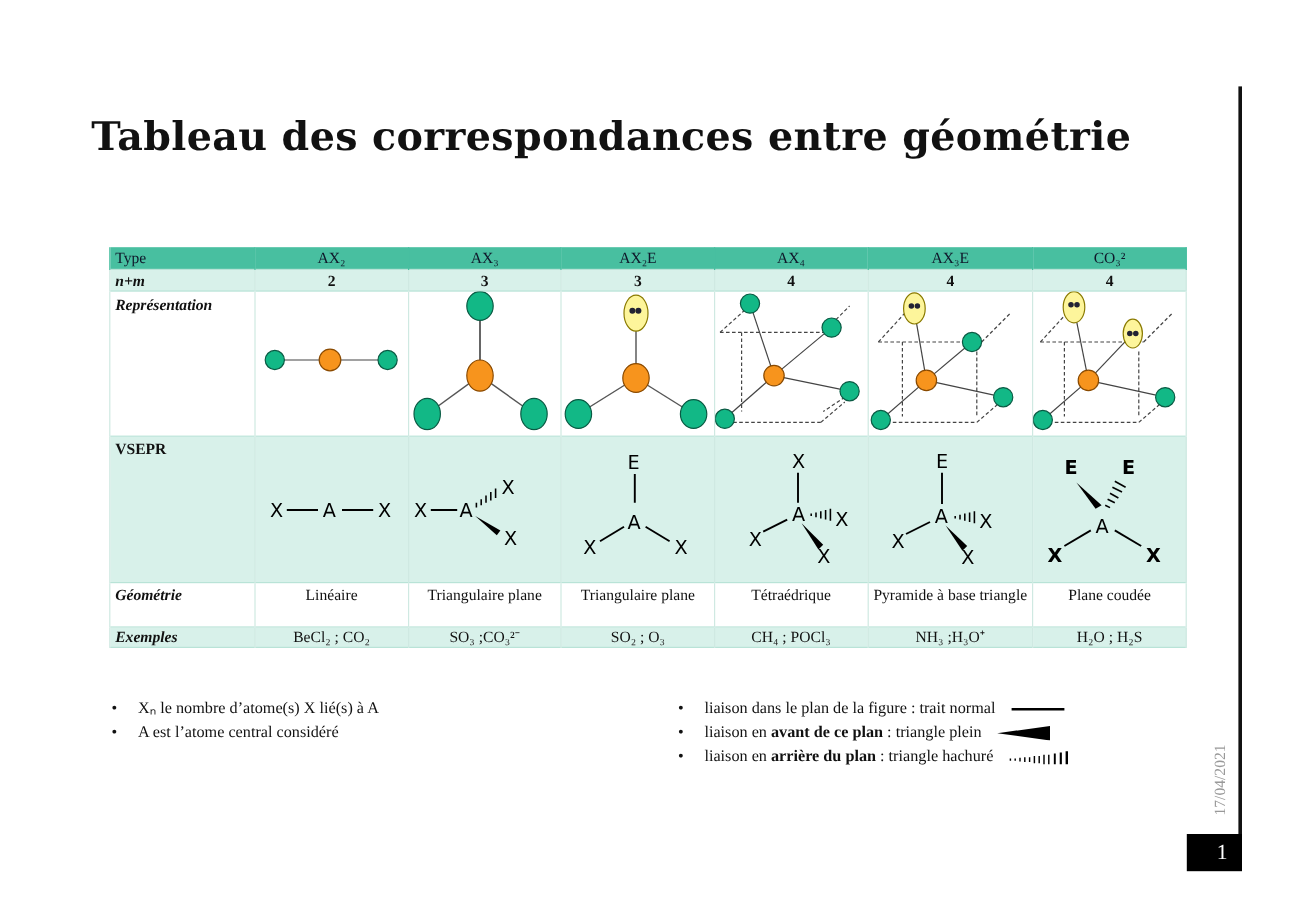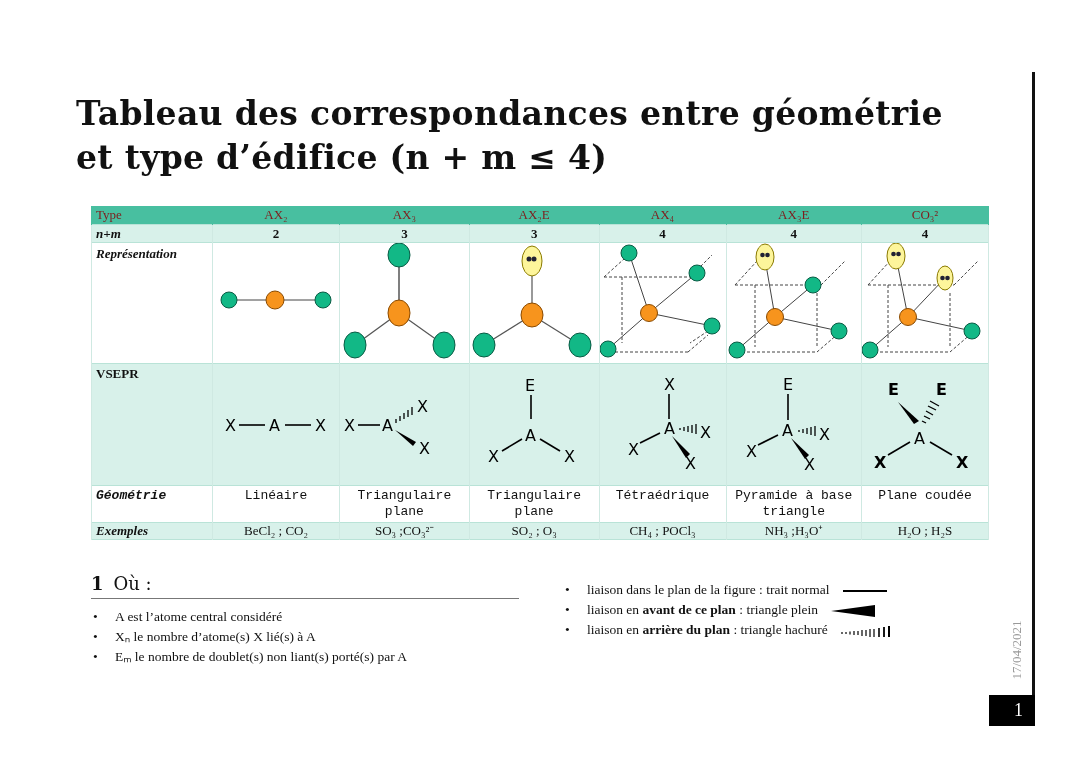--- a/index.html
+++ b/index.html
@@ -5,48 +5,47 @@
   html,body{margin:0;padding:0;background:#fff;}
   body{width:1080px;height:763px;position:relative;overflow:hidden;font-family:"DejaVu Serif","Liberation Serif",serif;color:#111;}
   .title{position:absolute;left:76px;top:92px;font-family:"DejaVu Serif",serif;font-weight:bold;font-size:33px;line-height:44px;letter-spacing:0.3px;margin:0;}
   .vline{position:absolute;left:1032px;top:72px;width:3px;height:626px;background:#111;}
   .pagebox{position:absolute;left:989px;top:695px;width:46px;height:31px;background:#000;color:#fff;font-family:"Liberation Serif",serif;font-size:18px;display:flex;align-items:center;justify-content:flex-end;padding-right:12px;box-sizing:border-box;}
   .date{position:absolute;left:1007px;top:612px;width:20px;height:76px;color:#999;font-family:"Liberation Serif",serif;font-size:13px;}
   .date span{position:absolute;left:50%;top:50%;transform:translate(-50%,-50%) rotate(-90deg);white-space:nowrap;}
   table.vsepr{position:absolute;left:91px;top:206px;width:898px;border-collapse:collapse;font-family:"Liberation Serif",serif;font-size:13px;}
   table.vsepr td{padding:0 4px;text-align:center;vertical-align:top;border-left:1px solid #cfe9e2;border-right:1px solid #cfe9e2;}
   table.vsepr td.lbl{text-align:left;width:112px;font-weight:bold;font-style:italic;}
-  tr.head td{background:#48bfa0;color:#7f1d1d;height:18px;line-height:18px;border-color:#48bfa0;}
+  tr.head td{background:#48bfa0;color:#0f172a;height:18px;line-height:18px;border-color:#48bfa0;}
   tr.head td.lbl{font-weight:normal;font-style:normal;}
   tr.nm td{background:#d8f1ea;height:17px;line-height:17px;font-weight:bold;}
   tr.rep td{background:#fff;height:116px;padding:0;}
   tr.rep td.lbl{padding:2px 4px;line-height:17px;}
   tr.vs td{background:#d8f1ea;height:117px;padding:0;}
   tr.vs td.lbl{font-style:normal;padding:2px 4px;}
-  tr.geo td{background:#fff;height:34px;line-height:16px;padding-top:2px;font-family:Liberation Mono, monospace;}
+  tr.geo td{background:#fff;height:34px;line-height:16px;padding-top:2px;}
   tr.ex td{background:#d8f1ea;height:16px;line-height:16px;}
   table.vsepr tr{border-bottom:1px solid #b9e3d7;}
   svg{display:block;}
   .section{position:absolute;top:572px;}
   .section h2{margin:0;font-family:"DejaVu Serif",serif;font-size:18px;font-weight:normal;height:26px;line-height:24px;border-bottom:1px solid #777;}
   .section h2 .num{font-weight:bold;margin-right:10px;}
   .section h2 .sc{font-weight:bold;font-variant:small-caps;}
   .section ul{margin:8px 0 0 0;padding:0;list-style:none;font-family:"Liberation Serif",serif;font-size:13.5px;}
   .section li{position:relative;padding-left:24px;height:20px;line-height:20px;white-space:nowrap;}
   .section li:before{content:"•";position:absolute;left:2px;top:0;}
   .sec1{left:91px;width:428px;}
   .sec2{left:563px;width:428px;}
   .legend-sym{display:inline-block;vertical-align:middle;margin-left:8px;}
 </style>
 </head>
 <body>
 
 <h1 class="title">
   <span>Tableau des correspondances entre géométrie</span><br>
-  <span>et type d’édifice (n + m ≤ 4)</span>
 </h1>
 
 <div class="vline"></div>
 <div class="date">
     <span>17/04/2021</span>
   </div>
 <div class="pagebox">1</div>
 
 <table class="vsepr">
   <tbody>
@@ -293,25 +292,23 @@
     <td>SO₃ ;CO₃²⁻</td>
     <td>SO₂ ; O₃</td>
     <td>CH₄ ; POCl₃</td>
     <td>NH₃ ;H₃O⁺</td>
     <td>H₂O ; H₂S</td>
   </tr>
 </tbody>
   </table>
 
 <div class="section sec1">
-  <h2><span class="num">1</span><span>Où :</span></h2>
   <ul>
+    <li>Xₙ le nombre d’atome(s) X lié(s) à A</li>
     <li>A est l’atome central considéré</li>
-    <li>Xₙ le nombre d’atome(s) X lié(s) à A</li>
-    <li>Eₘ le nombre de doublet(s) non liant(s) porté(s) par A</li>
   </ul>
 </div>
 
 <div class="section sec2">
   <ul>
     <li>
       <span>liaison dans le plan de la figure : trait normal</span><b></b><span></span>
       <svg class="legend-sym" width="48" height="8">
           <line x1="2" y1="4" x2="46" y2="4" stroke="#000" stroke-width="2"></line>
         </svg>

